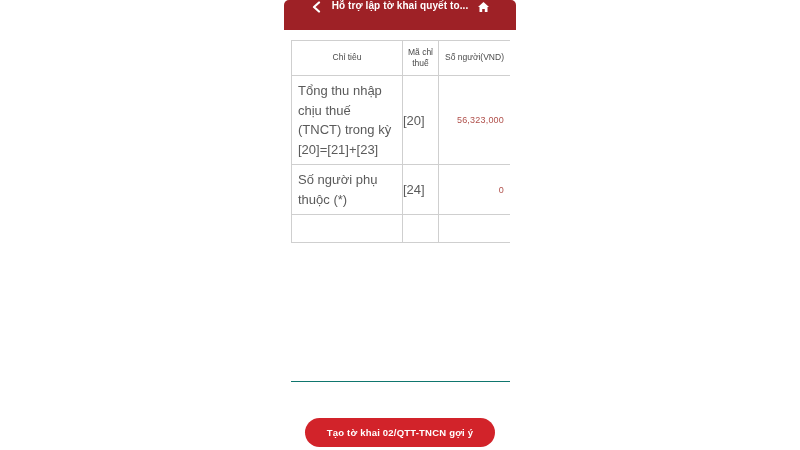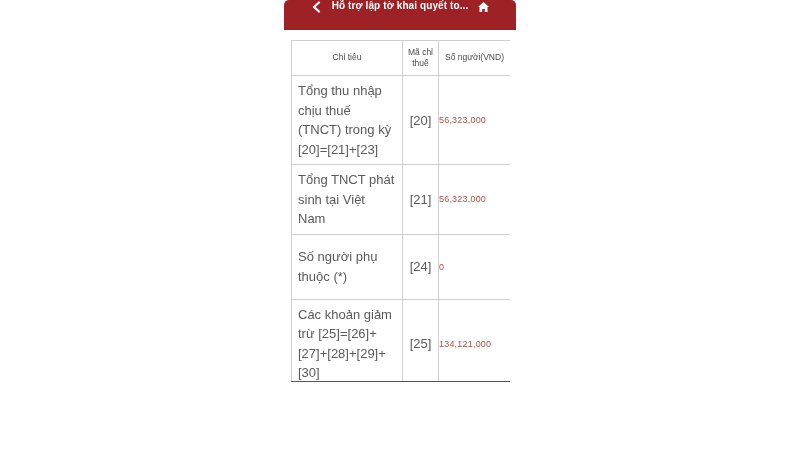--- a/index.html
+++ b/index.html
@@ -32,22 +32,22 @@
   
   .table-clip{margin:10px 0 0 7px;width:219px;height:342px;overflow:hidden;
     border-bottom:1px solid #0f766e;}
   table{border-collapse:collapse;width:219px;table-layout:fixed;}
   col.c1{width:111px;} col.c2{width:36px;} col.c3{width:72px;}
   th,td{border:1px solid var(--border);font-weight:normal;}
   thead tr{height:35px;}
   th{font-size:8.5px;color:#4a4a4a;text-align:center;padding:2px;line-height:1.35;}
   td{font-size:13px;color:var(--text-grey);vertical-align:middle;}
   td.c-label{text-align:left;padding:5px 6px;line-height:1.5;}
-  td.c-code{text-align:center;}
-  td.c-amount{text-align:left;padding-right:6px;color:var(--amount-red);
+  td.c-code{}
+  td.c-amount{text-align:right;padding-right:6px;color:var(--amount-red);
     font-size:9px;letter-spacing:.2px;margin-left:20px;}
   tbody tr:nth-child(1){height:60px;}
   tbody tr:nth-child(2){height:45px;}
   tbody tr:nth-child(3){height:65px;}
   tbody tr:nth-child(4){height:45px;}
   tbody tr:nth-child(5){height:33px;text-decoration:underline;}
   tbody tr:nth-child(6){height:50px;}
   tbody tr.partial{height:28px;}
 
   
@@ -95,43 +95,34 @@
             <th>Số người(VND)</th>
           </tr>
         </thead>
         <tbody>
   <tr>
     <td class="c-label">Tổng thu nhập chịu thuế (TNCT) trong kỳ [20]=[21]+[23]</td>
     <td class="c-code">[20]</td>
     <td class="c-amount">56,323,000</td>
   </tr>
 
-  <tr>
-    <td class="c-label">Tổng TNCT phát sinh tại Việt Nam</td>
-    <td class="c-code">[21]</td>
-    <td class="c-amount">56,323,000</td>
-  </tr>
 
 
 
   <tr>
     <td class="c-label">Số người phụ thuộc (*)</td>
     <td class="c-code">[24]</td>
     <td class="c-amount">0</td>
   </tr>
 
-  <tr>
-    <td class="c-label">Các khoản giảm trừ [25]=[26]+[27]+[28]+[29]+[30]</td>
-    <td class="c-code">[25]</td>
-    <td class="c-amount">134,121,000</td>
-  </tr>
 
   <tr class="partial">
     <td class="c-label"></td>
     <td class="c-code"></td>
     <td class="c-amount"></td>
   </tr>
 </tbody>
       </table>
     </div>
 
+    <button class="cta">Tạo tờ khai 02/QTT-TNCN gợi ý</button>
   </div>
 </div>
 
 </body></html>

